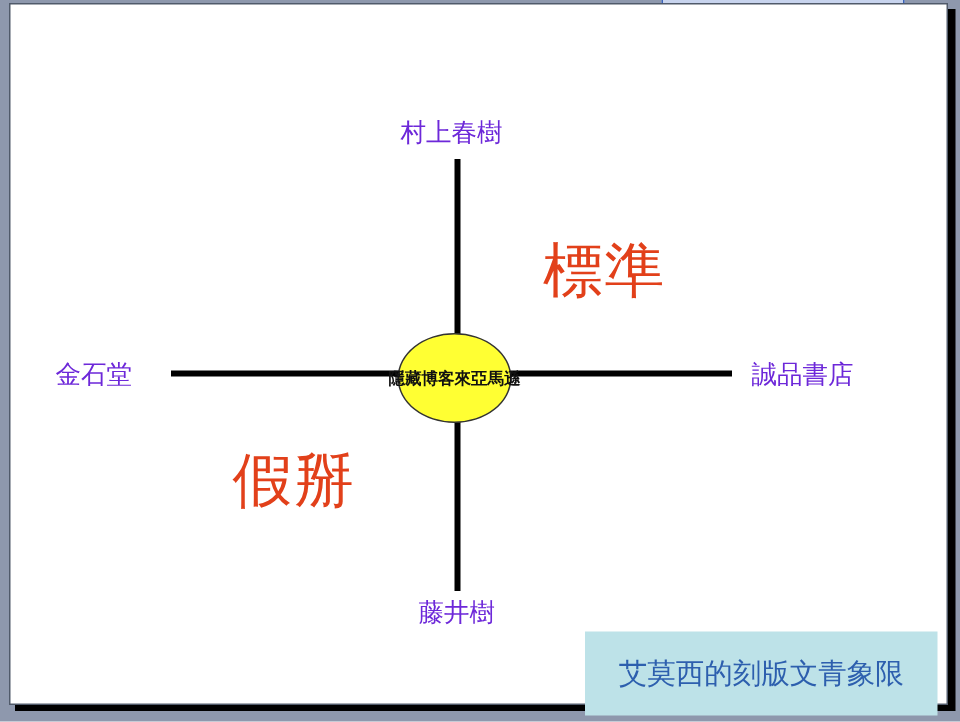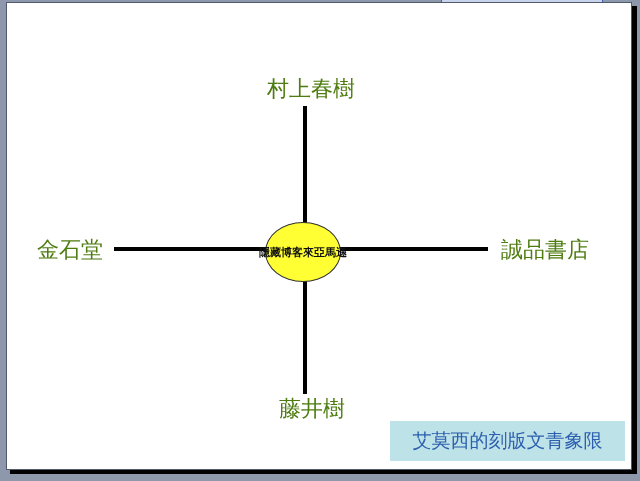--- a/index.html
+++ b/index.html
@@ -20,21 +20,21 @@
     .slide {
       position: absolute; left: 6px; top: 2px; width: 626px; height: 468px;
       background: #ffffff;
       border: 1px solid #505a6a;
       box-sizing: border-box;
     }
     .axis-line { position: absolute; background: #000; }
     .axis-h { left: 107px; top: 244px; width: 374px; height: 4px; }
     .axis-v { left: 296px; top: 103px; width: 4px; height: 288px; }
     .pole-label {
-      position: absolute; font-size: 22px; color: #4d7c0f; white-space: nowrap;
+      position: absolute; font-size: 17px; color: #6d28d9; white-space: nowrap;
       line-height: 20px;
     }
     .pole-top { left: 260px; top: 76px; }
     .pole-bottom { left: 272px; top: 396px; }
     .pole-left { left: 30px; top: 237px; }
     .pole-right { left: 494px; top: 237px; }
     .quad-label {
       position: absolute; font-size: 40px; color: #e2401a; white-space: nowrap;
       font-family: "DejaVu Sans", "Liberation Sans", sans-serif;
       line-height: 46px; letter-spacing: 1px;
@@ -48,21 +48,21 @@
       border-radius: 50%;
       background: #ffff33; border: 1.5px solid #333;
       display: flex; flex-direction: row; align-items: center; justify-content: center;
       box-sizing: border-box;
     }
     .center-line {
       font-size: 11px; font-weight: bold; color: #111; line-height: 13px;
       white-space: nowrap;
     }
     .caption-box {
-      position: absolute; left: 383px; top: 418px; width: 235px; height: 40px;
+      position: absolute; left: 383px; top: 418px; width: 235px; height: 56px;
       background: #bde2e8;
       display: flex; align-items: center; justify-content: center;
     }
     .caption-text {
       font-size: 19px; color: #2d5fae; white-space: nowrap;
     }
   </style>
 </head>
 <body>
 
@@ -71,20 +71,22 @@
 
 <div class="slide">
   <div class="axis-line axis-h"></div>
   <div class="axis-line axis-v"></div>
 
   <div class="pole-label pole-top">村上春樹</div>
   <div class="pole-label pole-bottom">藤井樹</div>
   <div class="pole-label pole-left">金石堂</div>
   <div class="pole-label pole-right">誠品書店</div>
 
+  <div class="quad-label q-tr">標準</div>
+  <div class="quad-label q-bl">假掰</div>
 
   <div class="center-circle">
     <div class="center-line">隱藏</div>
     <div class="center-line">博客來</div>
     <div class="center-line">亞馬遜</div>
   </div>
 
   <div class="caption-box">
     <span class="caption-text">艾莫西的刻版文青象限</span>
   </div>

